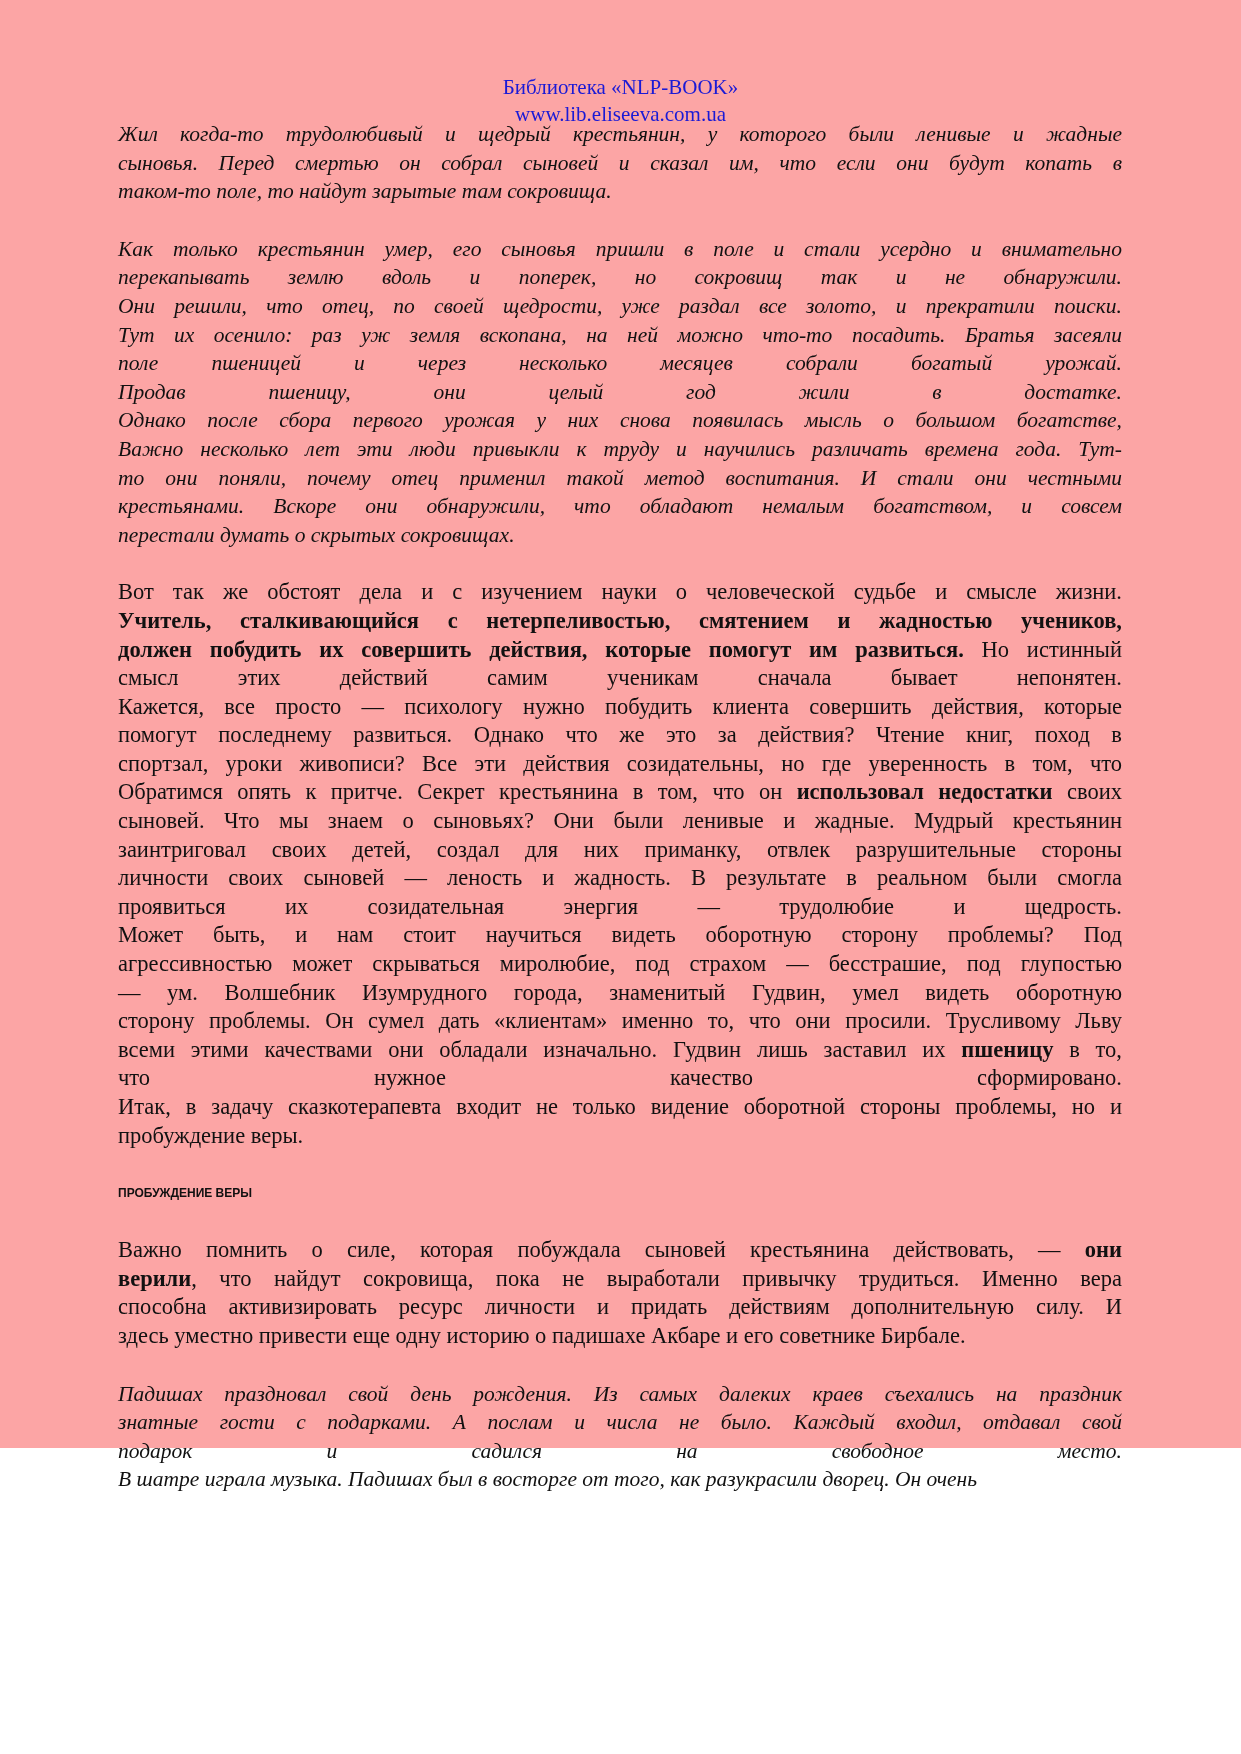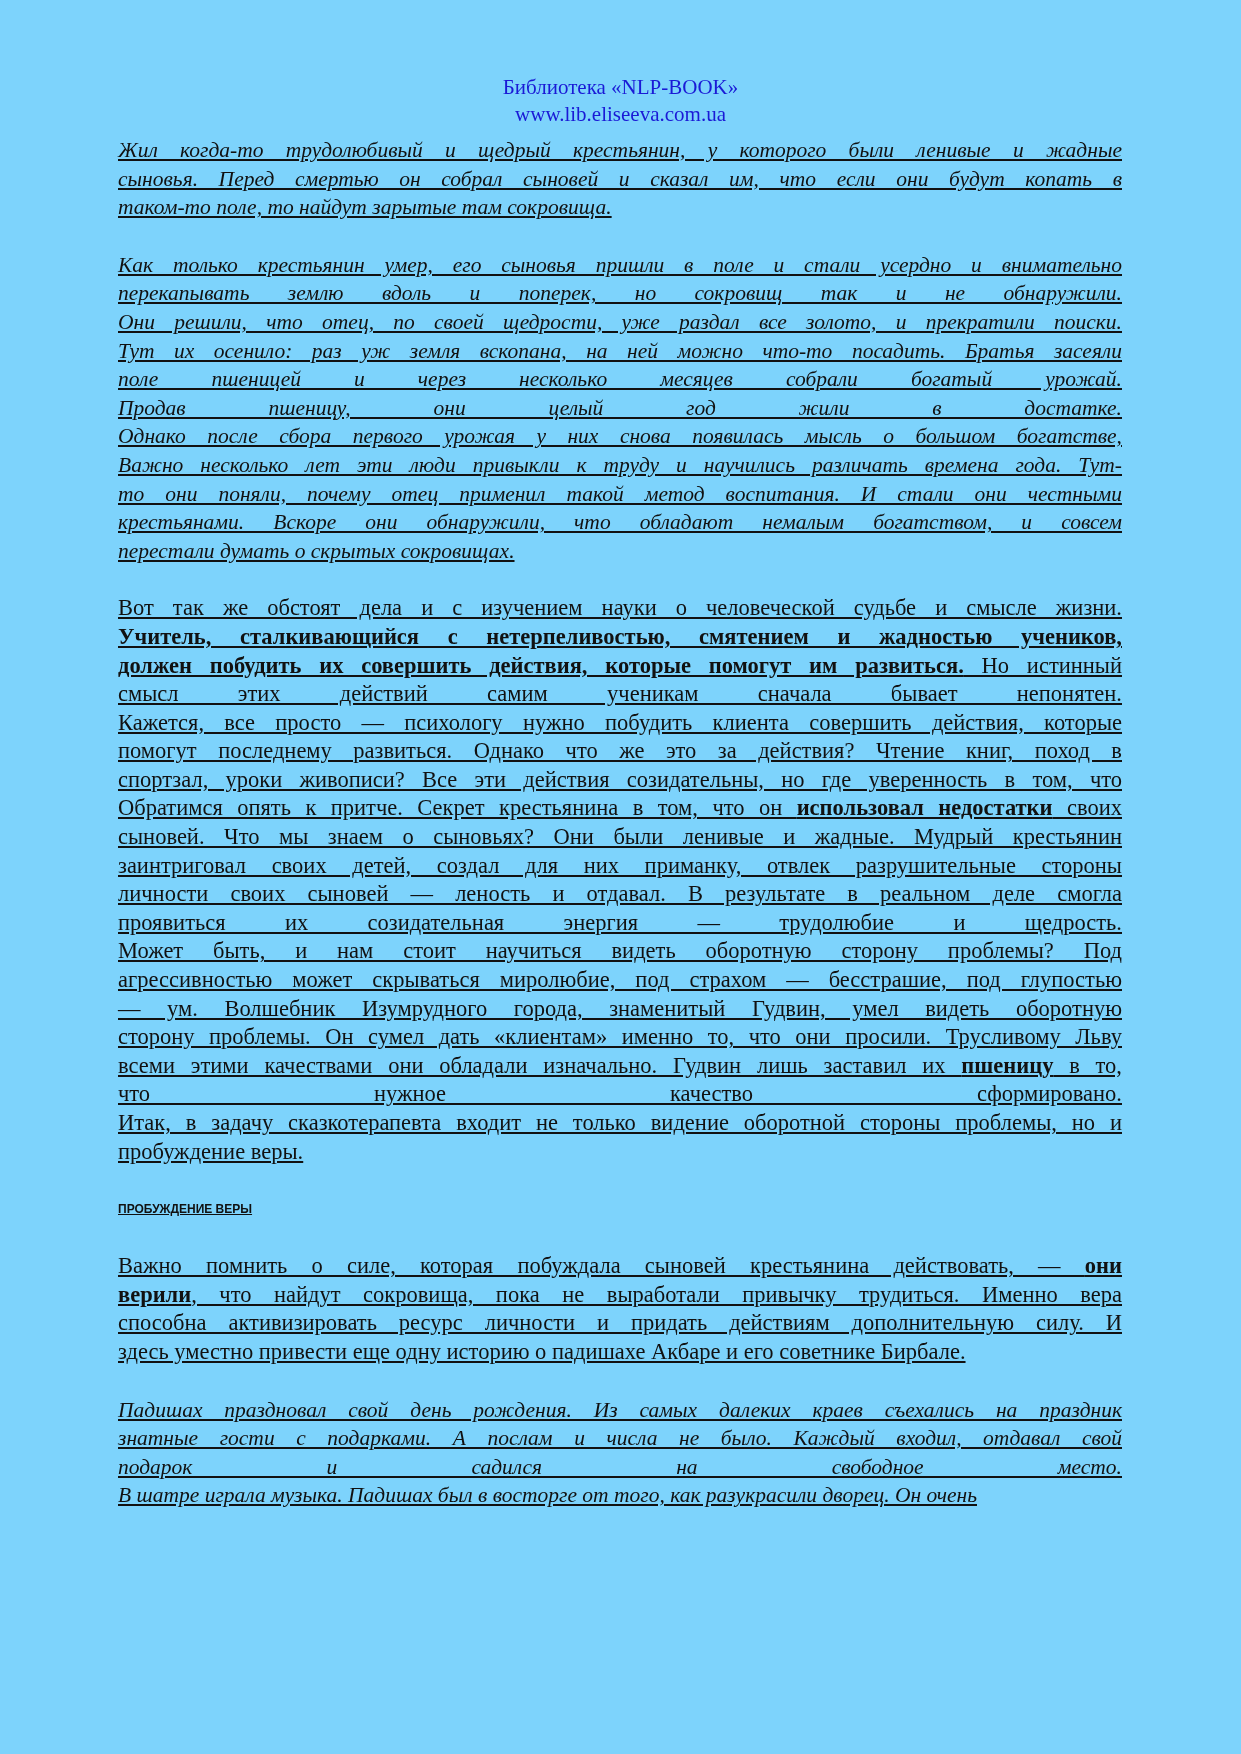--- a/index.html
+++ b/index.html
@@ -1,22 +1,22 @@
 <!DOCTYPE html>
 <html><head>
 <meta charset="utf-8">
 <style>
   html, body { margin: 0; padding: 0; background: #ffffff; }
   body { width: 1241px; height: 1754px; position: relative; overflow: hidden; }
-  .page { position: absolute; left: 0; top: 0; width: 1241px; height: 1754px; background: #7dd3fc; }
+  .page { position: absolute; left: 0; top: 0; width: 1241px; height: 1448px; background: #fca5a5; }
   .header { position: absolute; top: 74px; left: 0; width: 1241px; text-align: center;
             font-family: "Liberation Serif", "DejaVu Serif", serif; font-size: 21px; line-height: 27px; color: #1a1ad6; }
   .header div { margin: 0; }
-  .content { position: absolute; left: 118px; width: 1004px; top: 136px;
-             font-family: "Liberation Serif", "DejaVu Serif", serif; color: #111; text-decoration: underline; }
+  .content { position: absolute; left: 118px; width: 1004px; top: 120px;
+             font-family: "Liberation Serif", "DejaVu Serif", serif; color: #111; }
   .para { margin: 0; }
   .line { display: block; text-align: justify; text-align-last: justify; white-space: normal;
           height: 28.6px; line-height: 28.6px; font-size: 22.5px; }
   .line.last { text-align-last: left; }
   .italic .line { font-style: italic; font-size: 21.5px; }
   .gap { height: 29px; }
   b { font-weight: bold; }
   .heading { font-family: "Liberation Sans", "DejaVu Sans", sans-serif; font-weight: bold; font-size: 12px;
              line-height: 28px; height: 28px; margin: 0; color: #111; }
 </style>
@@ -55,21 +55,21 @@
         <span class="line"><span>Вот так же обстоят дела и с изучением науки о человеческой судьбе и смысле жизни.</span></span>
         <span class="line"><b>Учитель, сталкивающийся с нетерпеливостью, смятением и жадностью учеников,</b></span>
         <span class="line"><b>должен побудить их совершить действия, которые помогут им развиться.</b><span> Но истинный</span></span>
         <span class="line"><span>смысл этих действий самим ученикам сначала бывает непонятен.</span></span>
         <span class="line"><span>Кажется, все просто — психологу нужно побудить клиента совершить действия, которые</span></span>
         <span class="line"><span>помогут последнему развиться. Однако что же это за действия? Чтение книг, поход в</span></span>
         <span class="line"><span>спортзал, уроки живописи? Все эти действия созидательны, но где уверенность в том, что</span></span>
         <span class="line"><span>Обратимся опять к притче. Секрет крестьянина в том, что он </span><b>использовал недостатки</b><span> своих</span></span>
         <span class="line"><span>сыновей. Что мы знаем о сыновьях? Они были ленивые и жадные. Мудрый крестьянин</span></span>
         <span class="line"><span>заинтриговал своих детей, создал для них приманку, отвлек разрушительные стороны</span></span>
-        <span class="line"><span>личности своих сыновей — леность и отдавал. В результате в реальном деле смогла</span></span>
+        <span class="line"><span>личности своих сыновей — леность и жадность. В результате в реальном были смогла</span></span>
         <span class="line"><span>проявиться их созидательная энергия — трудолюбие и щедрость.</span></span>
         <span class="line"><span>Может быть, и нам стоит научиться видеть оборотную сторону проблемы? Под</span></span>
         <span class="line"><span>агрессивностью может скрываться миролюбие, под страхом — бесстрашие, под глупостью</span></span>
         <span class="line"><span>— ум. Волшебник Изумрудного города, знаменитый Гудвин, умел видеть оборотную</span></span>
         <span class="line"><span>сторону проблемы. Он сумел дать «клиентам» именно то, что они просили. Трусливому Льву</span></span>
         <span class="line"><span>всеми этими качествами они обладали изначально. Гудвин лишь заставил их </span><b>пшеницу</b><span> в то,</span></span>
         <span class="line"><span>что нужное качество сформировано.</span></span>
         <span class="line"><span>Итак, в задачу сказкотерапевта входит не только видение оборотной стороны проблемы, но и</span></span>
         <span class="line last"><span>пробуждение веры.</span></span>
       </div>

